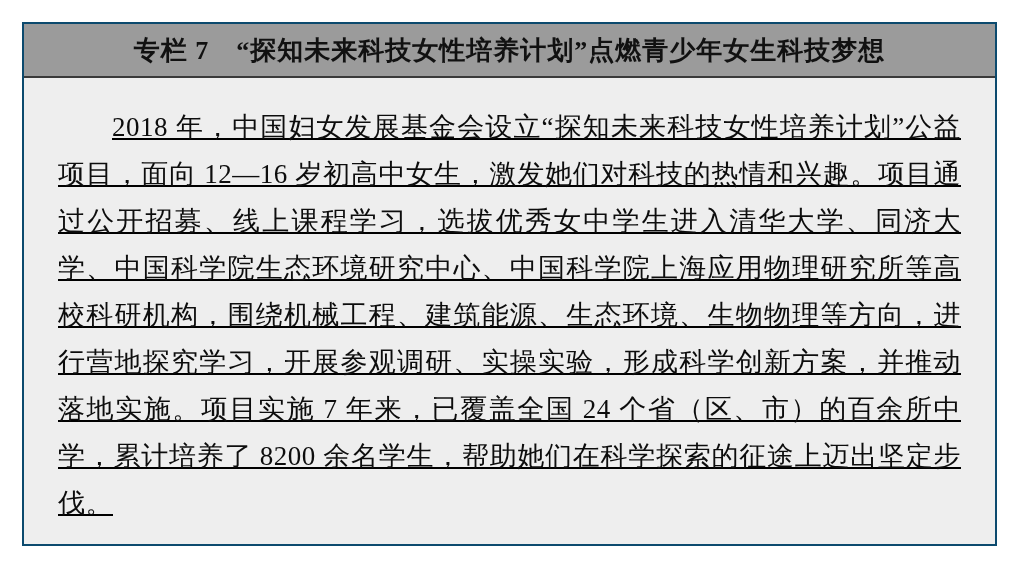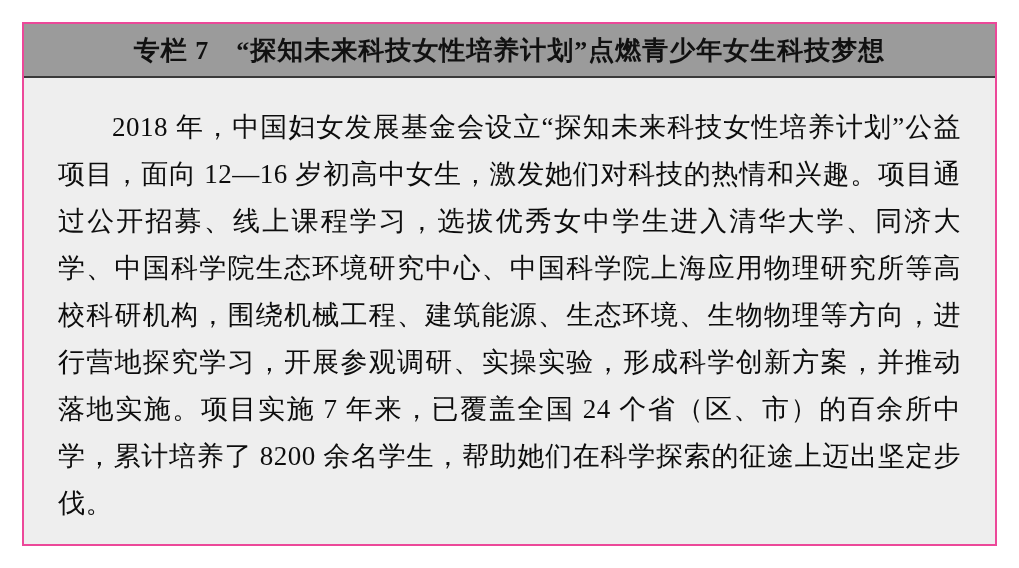--- a/index.html
+++ b/index.html
@@ -20,21 +20,21 @@
     width: 1019px;
     height: 568px;
     background: #ffffff;
   }
   .box {
     position: absolute;
     left: 22px;
     top: 22px;
     width: 975px;
     height: 524px;
-    border: 2px solid #ec4899;
+    border: 2px solid #0c4a6e;
     box-sizing: border-box;
     background: #86efac;
   }
   .box-header {
     height: 54px;
     background: #9b9b9b;
     border-bottom: 2px solid #3a3a3a;
     display: flex;
     align-items: center;
     justify-content: center;
@@ -46,20 +46,21 @@
     font-size: 26px;
     letter-spacing: 1px;
     color: #111111;
     white-space: nowrap;
   }
   .box-body {
     padding: 26px 34px 10px 34px;
     box-sizing: border-box;
     background: #eeeeee;
     height: calc(100% - 54px);
+    text-decoration: underline;
   }
   .body-text {
     font-family: "Liberation Serif", "DejaVu Serif", serif;
     font-size: 27px;
     line-height: 47px;
     color: #0d0d0d;
     text-align: justify;
     text-justify: inter-character;
     text-indent: 2em;
     margin: 0;

